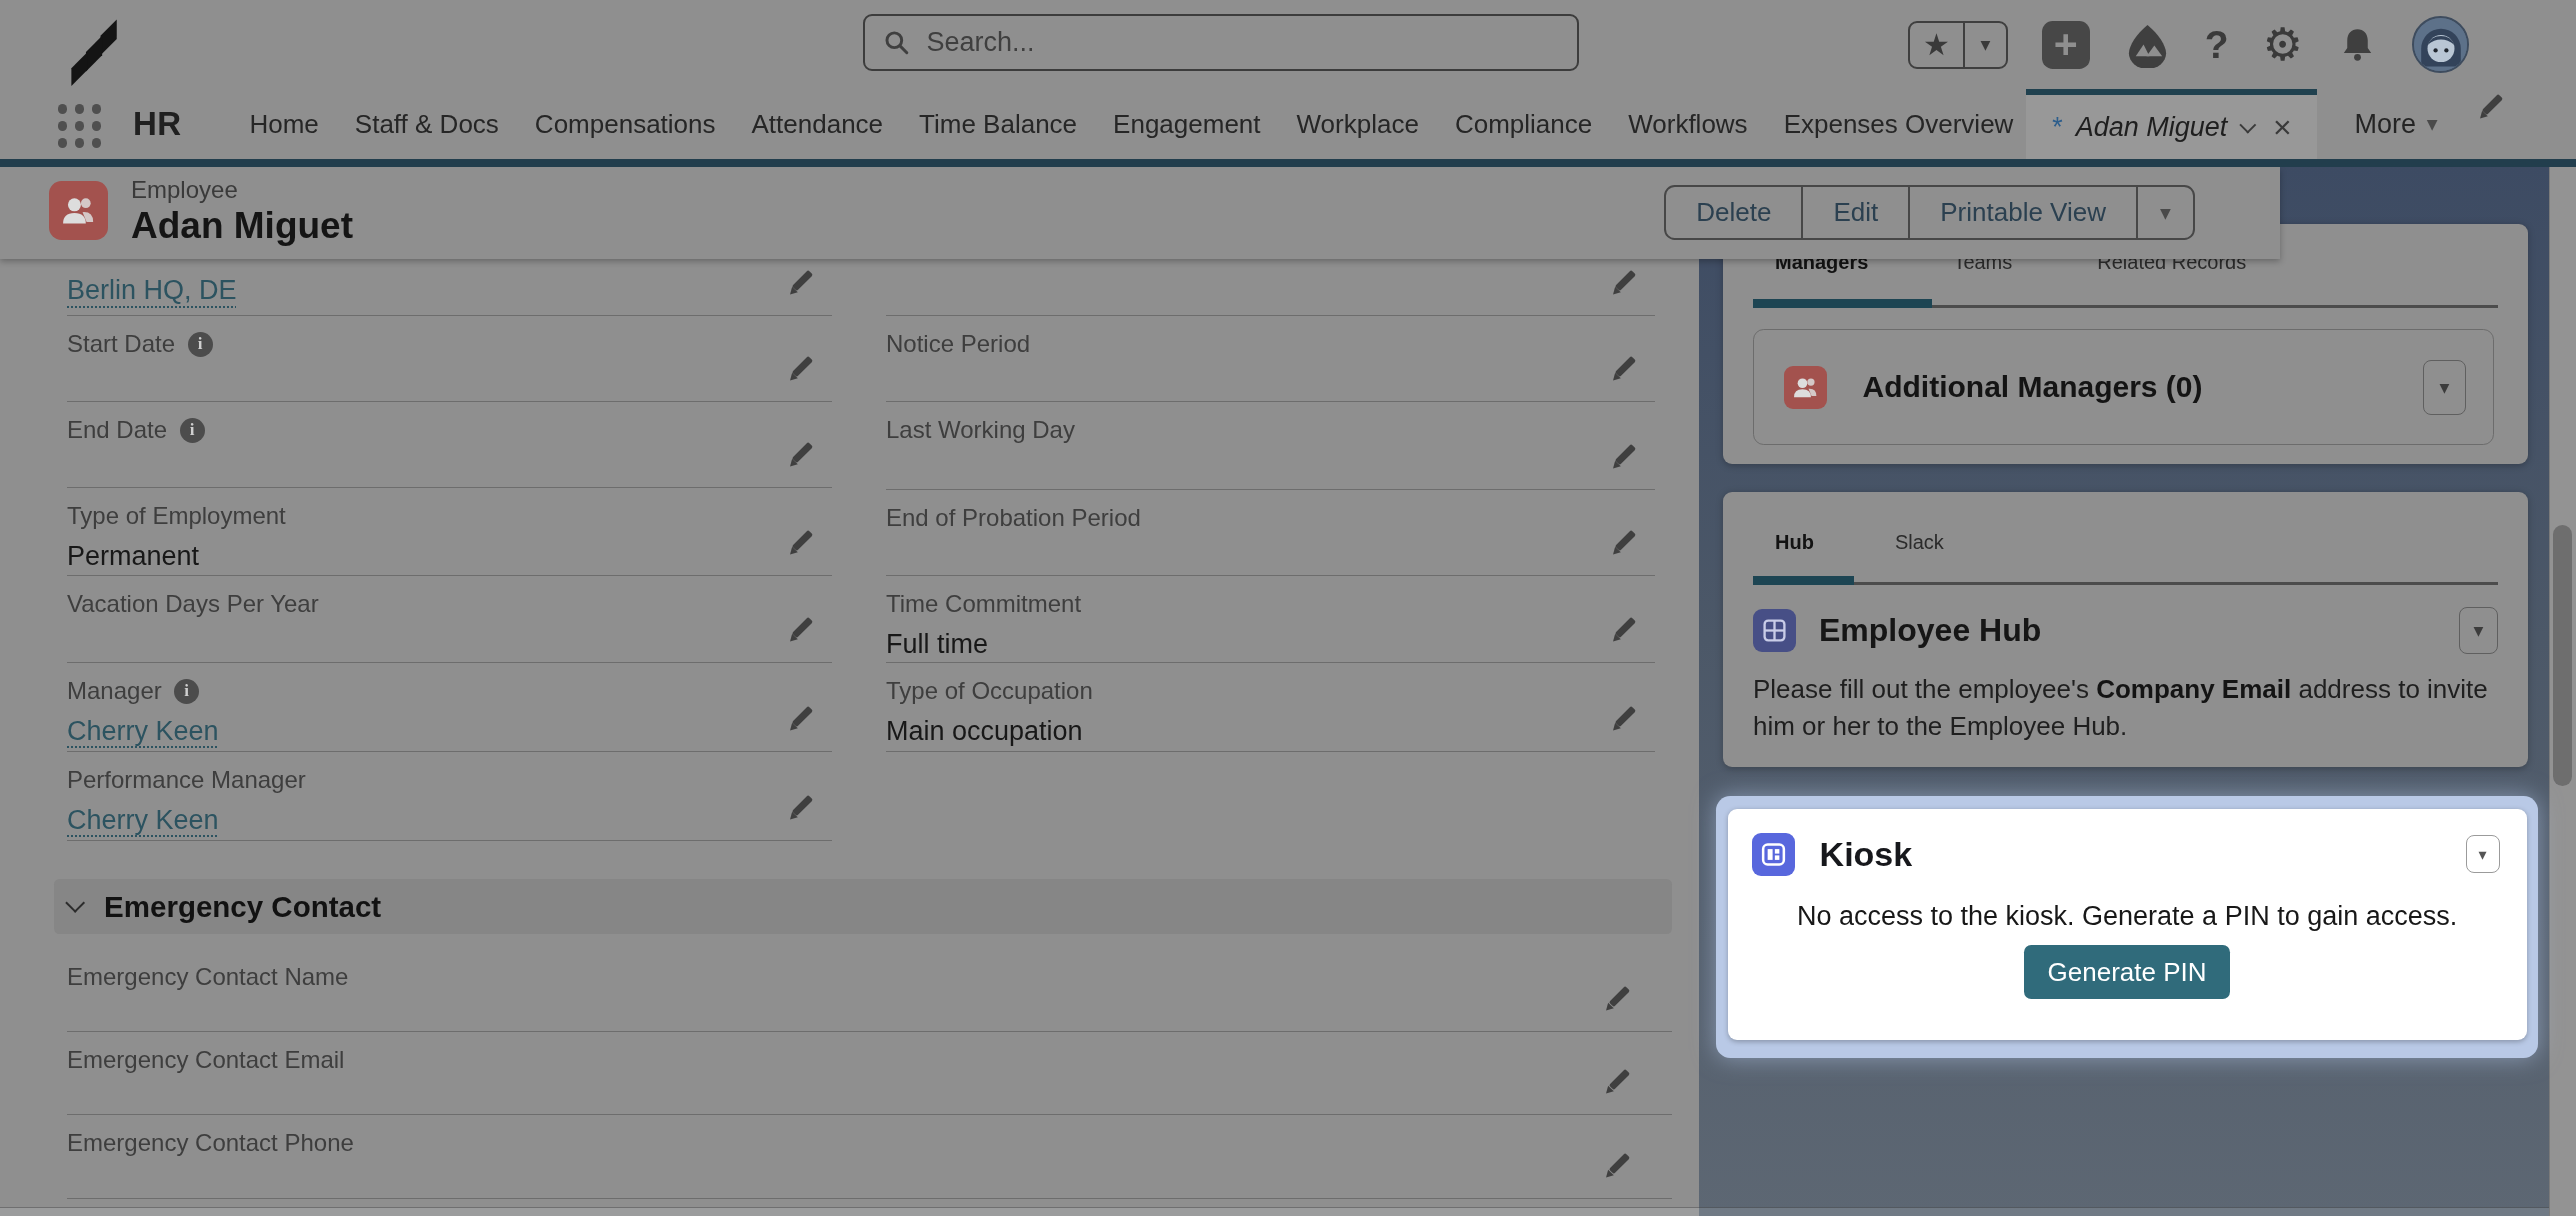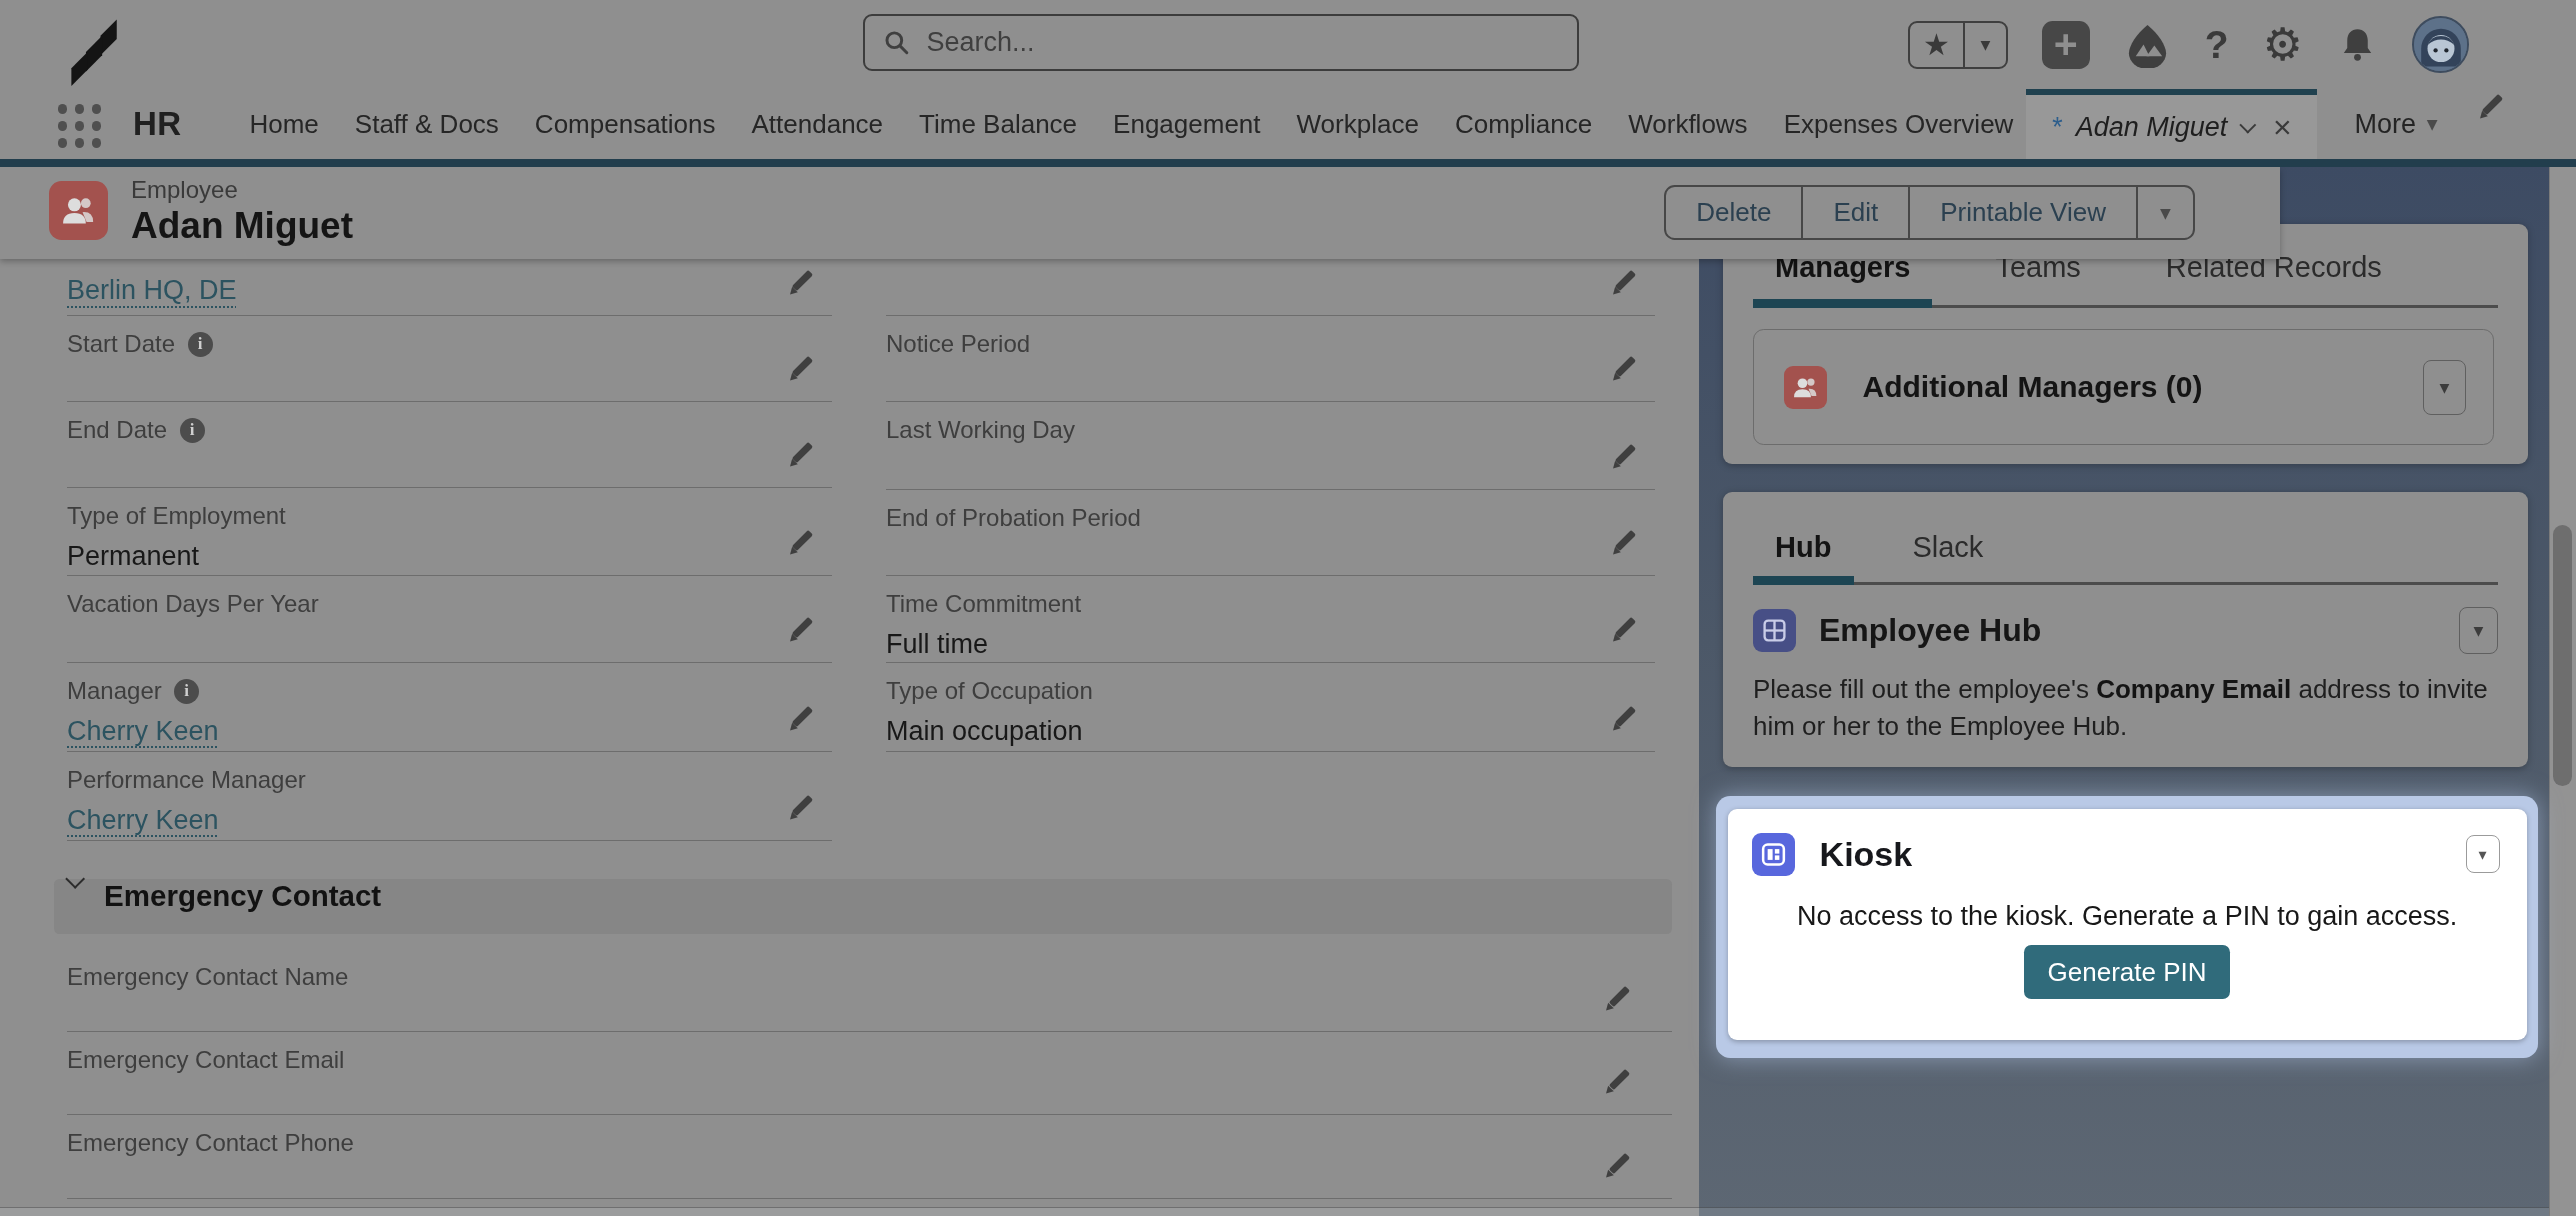--- a/index.html
+++ b/index.html
@@ -71,32 +71,32 @@
   .fvalue{font-size:27px;color:#181818;margin-top:10.7px;}
   .fvalue.link{color:#2c5360;text-decoration:underline dotted #2c5360 1.8px;text-underline-offset:7.2px;display:inline-block;}
   .row1 .fvalue{margin-top:16px;}
   .info-icon{width:25px;height:25px;border-radius:50%;background:#4c4c4c;color:#cfcfcf;
     display:inline-flex;align-items:center;justify-content:center;font-size:17px;font-weight:bold;font-family:"Liberation Serif",serif;}
   .pencil{position:absolute;right:12.5px;bottom:19.7px;width:30px;height:30px;}
   .pencil .bar{position:absolute;left:1.8px;top:11.6px;width:23px;height:7.2px;background:#3f3f3f;border-radius:1.8px;transform:rotate(-45deg);}
   .pencil .tip{position:absolute;left:-0.9px;top:22.4px;width:0;height:0;border-top:4.5px solid transparent;border-bottom:4.5px solid transparent;border-right:7.2px solid #3f3f3f;transform:rotate(-45deg);}
   
   .em-band{margin:38px 27px 0 54px;height:55px;background:#868686;border-radius:5.4px;
-    display:flex;gap:21.5px;padding-left:14.3px;}
+    display:flex;align-items:center;gap:21.5px;padding-left:14.3px;}
   .em-band .chev{width:14.3px;height:14.3px;border-color:#2c2c2c;margin-top:-7.2px;}
   .em-title{font-size:29.5px;font-weight:bold;color:#121212;}
   .em-rows{padding:0 27px 0 67px;}
   .em-row{position:relative;border-bottom:1.8px solid #6d6d6d;}
   .em-row .pencil{right:36px;}
   
   .rail-card{position:absolute;background:#8f8f8f;border-radius:9px;box-shadow:0 1.8px 7.2px rgba(0,0,0,.25);}
   .card-managers{left:1723px;top:224px;width:805px;height:240px;z-index:1;}
   .rc-tabs{position:absolute;left:52px;right:52px;display:flex;gap:85px;}
   .card-managers .rc-tabs{top:27px;}
-  .rc-tab{font-size:29px;color:#2b2b2b;}
+  .rc-tab{font-size:20px;color:#2b2b2b;}
   .rc-tab.active{font-weight:bold;color:#131313;}
   .rc-underline{position:absolute;left:30px;right:30px;height:2.7px;background:#4c4c4c;}
   .card-managers .rc-underline{top:81px;}
   .rc-active-bar{position:absolute;height:9px;background:#1d4553;}
   .card-managers .rc-active-bar{left:30px;top:75px;width:179px;}
   .inner-box{position:absolute;left:30px;top:105px;width:741px;height:116px;border:1.8px solid #6c6c6c;border-radius:10.7px;
     display:flex;align-items:center;}
   .sq-icon{width:43px;height:43px;border-radius:9px;display:flex;align-items:center;justify-content:center;flex:none;}
   .sq-red{background:#a3524e;}
   .sq-indigo{background:#474f86;}

